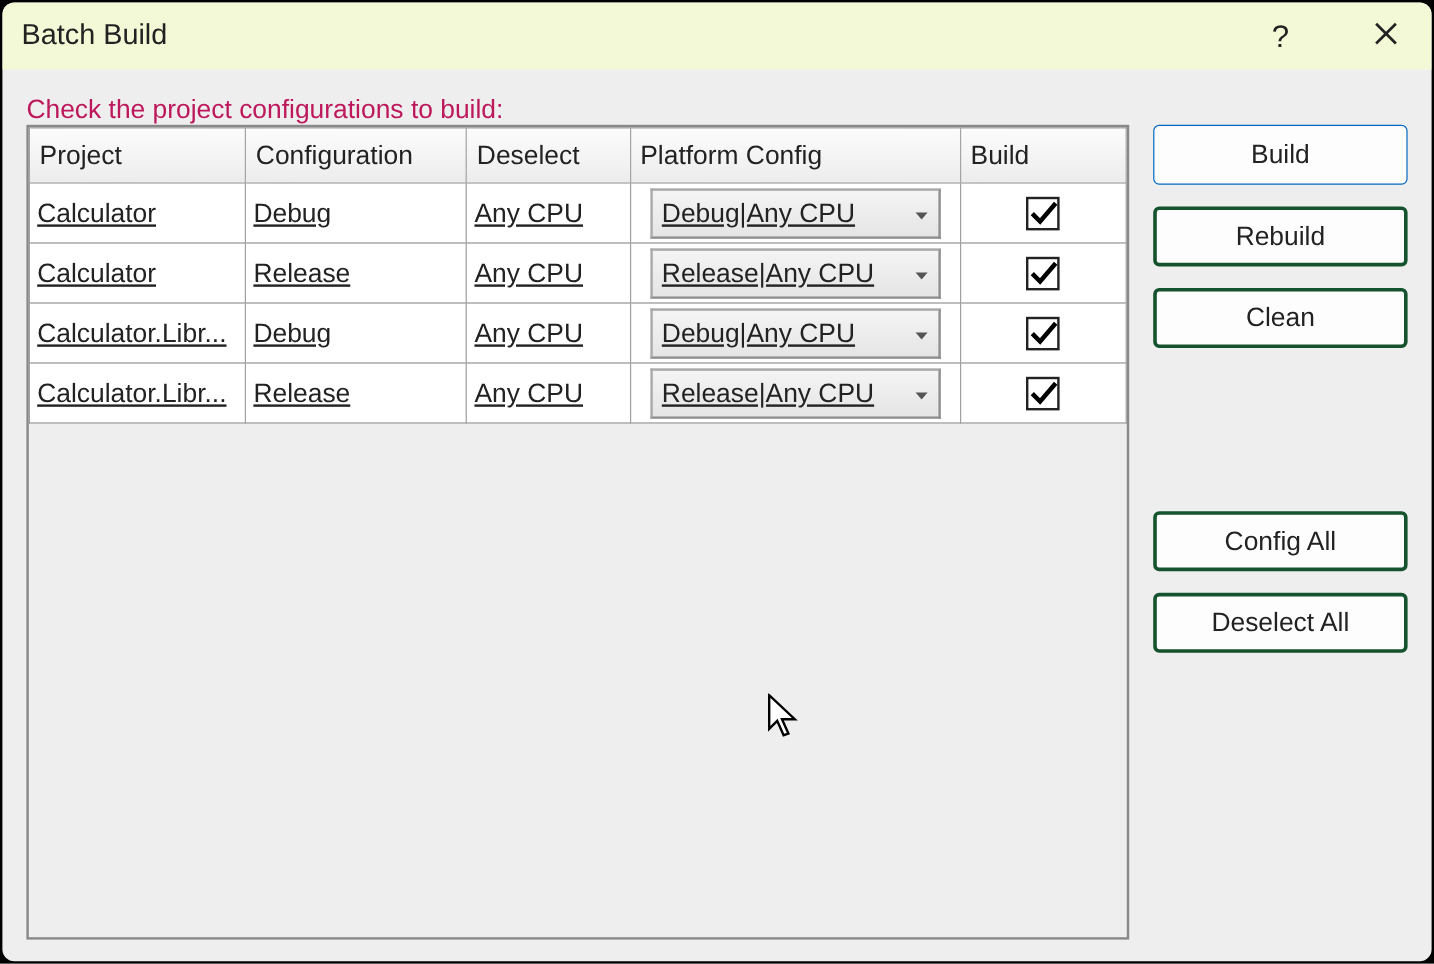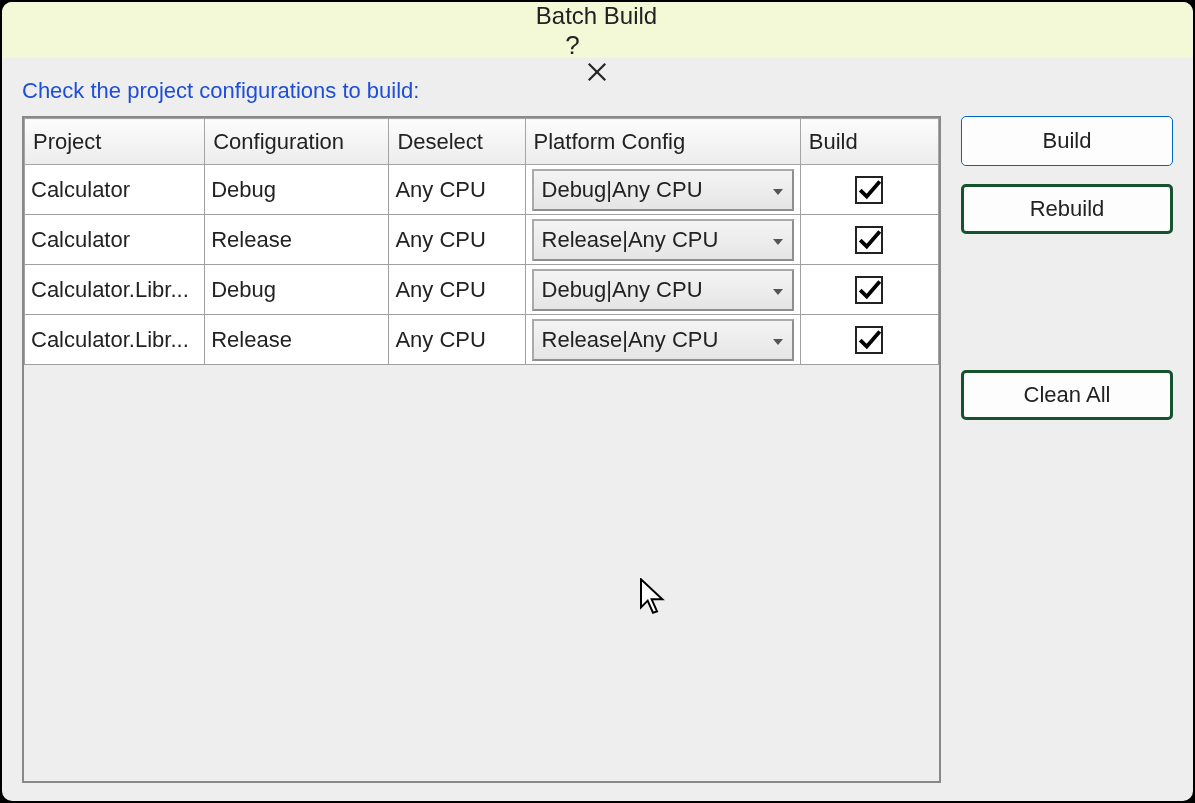--- a/index.html
+++ b/index.html
@@ -26,21 +26,20 @@
       display: flex;
       flex-direction: column;
     }
 
     .titlebar {
       height: 56px;
       background: #f3f8d6;
       display: flex;
       align-items: center;
       padding: 0 18px 0 16px;
-      flex-direction: column;
     }
 
     .titlebar-title {
       font-size: 24px;
       color: #222;
       flex: 1;
     }
 
     .titlebar-help {
       width: 40px;
@@ -67,22 +66,21 @@
 
     .content {
       flex: 1;
       padding: 20px 20px 18px 20px;
       display: flex;
       flex-direction: column;
     }
 
     .instruction {
       font-size: 22px;
-      color: #1d4ed8;
-      margin-bottom: 12px;
+      color: #be185d;
     }
 
     .two-col {
       display: flex;
       flex: 1;
       gap: 20px;
     }
 
     .table-wrap {
       flex: 1;
@@ -112,30 +110,31 @@
     tbody td {
       background: #fff;
       border: 1px solid #a0a0a0;
       padding: 4px 6px;
       font-size: 22px;
       color: #222;
       height: 50px;
       white-space: nowrap;
       overflow: hidden;
       text-overflow: ellipsis;
+      text-decoration: underline;
     }
 
     col.c-project { width: 180px; }
     col.c-config  { width: 184px; }
     col.c-platform{ width: 136px; }
     col.c-solution{ width: 275px; }
     col.c-build   { width: 138px; }
 
     .solution-cell {
-      padding: 2px 6px;
+      padding: 2px 16px;
     }
 
     .dropdown {
       display: flex;
       align-items: center;
       justify-content: space-between;
       width: 100%;
       height: 42px;
       background: linear-gradient(#f4f4f4, #e5e5e5);
       border: 2px solid #8f8f8f;
@@ -330,23 +329,25 @@
                     </svg></span></td>
               </tr>
             </tbody>
         </table>
       </div>
 
       <div class="side-buttons">
         <div class="btn-group-top">
           <div class="btn primary">Build</div>
           <div class="btn">Rebuild</div>
+          <div class="btn">Clean</div>
         </div>
         <div class="btn-group-mid">
-          <div class="btn">Clean All</div>
+          <div class="btn">Config All</div>
+          <div class="btn">Deselect All</div>
         </div>
       </div>
 
     </div>
   </div>
 </div>
 
 <div class="cursor">
   <svg viewBox="0 0 20 30">
     <path d="M1 1 L1 22 L6 17 L10 26 L13 25 L9 16 L17 16 Z" fill="#fff" stroke="#000" stroke-width="1.5"></path>

